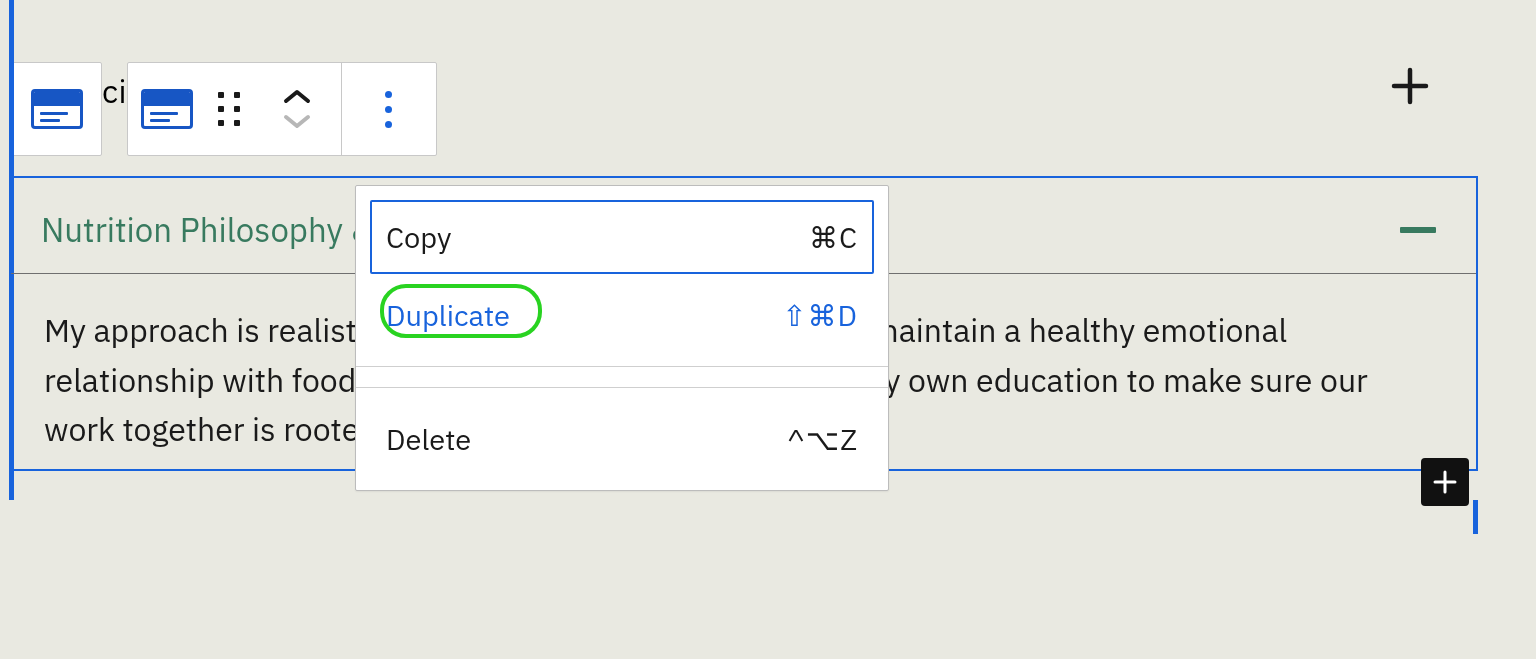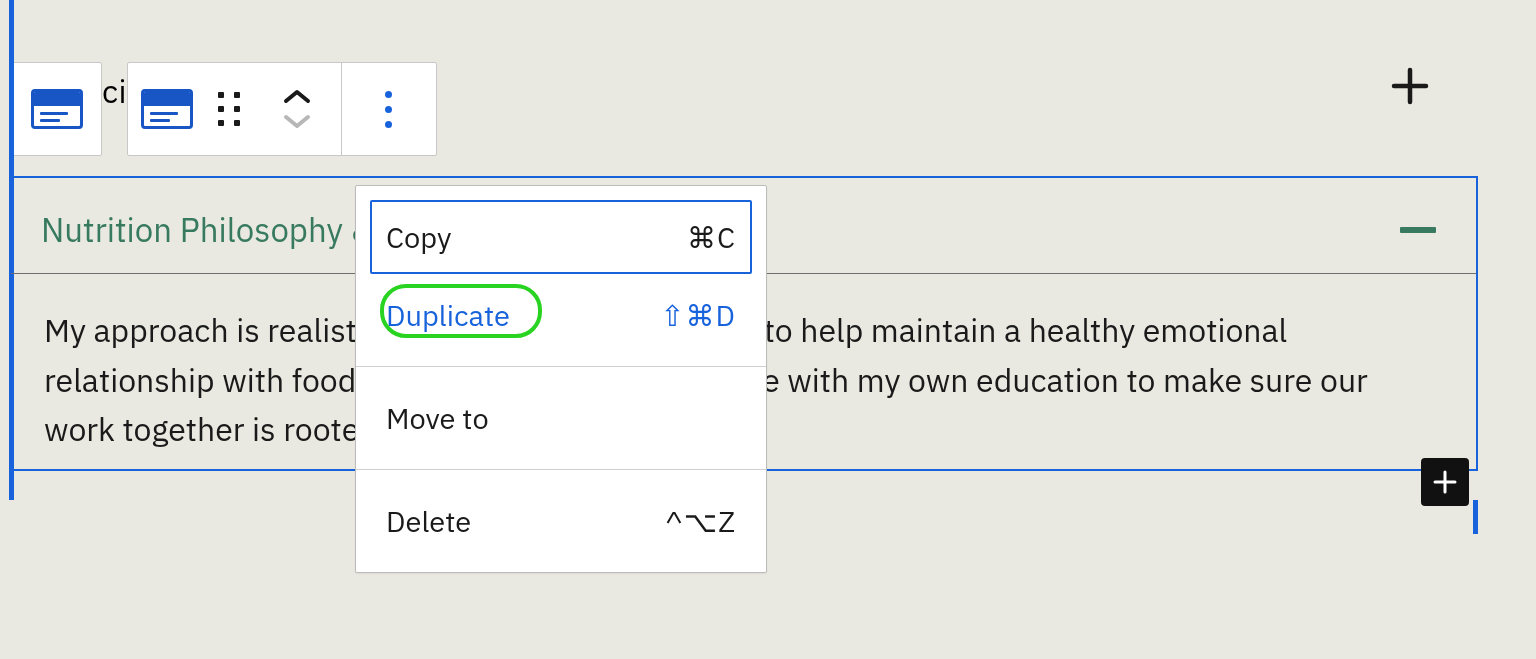--- a/index.html
+++ b/index.html
@@ -168,21 +168,21 @@
     top: 500px;
     width: 0; height: 34px;
     border-right: 5px solid #1863dc;
   }
 
   
   .context-menu {
     position: absolute;
     left: 355px;
     top: 185px;
-    width: 412px;
+    width: 534px;
     background: #fff;
     border: 1px solid #bcbcbc;
     border-radius: 2px;
     z-index: 50;
     box-shadow: 0 1px 2px rgba(0,0,0,0.06);
     font-size: 29px;
   }
   .cm-group {
     padding: 10px 0;
     border-bottom: 1px solid #cfcfcf;
@@ -298,24 +298,20 @@
       <span>Copy</span>
       <span class="shortcut">⌘C</span>
     </div>
     <div class="cm-item duplicate">
       <span class="dup-pill"></span>
       <span>Duplicate</span>
       <span class="shortcut">⇧⌘D</span>
     </div>
   </div>
   <div class="cm-group">
-    <div class="cm-item">
-      <span>Move to</span>
-      <span class="shortcut"></span>
-    </div>
   </div>
   <div class="cm-group">
     <div class="cm-item">
       <span>Delete</span>
       <span class="shortcut">^⌥Z</span>
     </div>
   </div>
 </div>
 
 </body></html>

